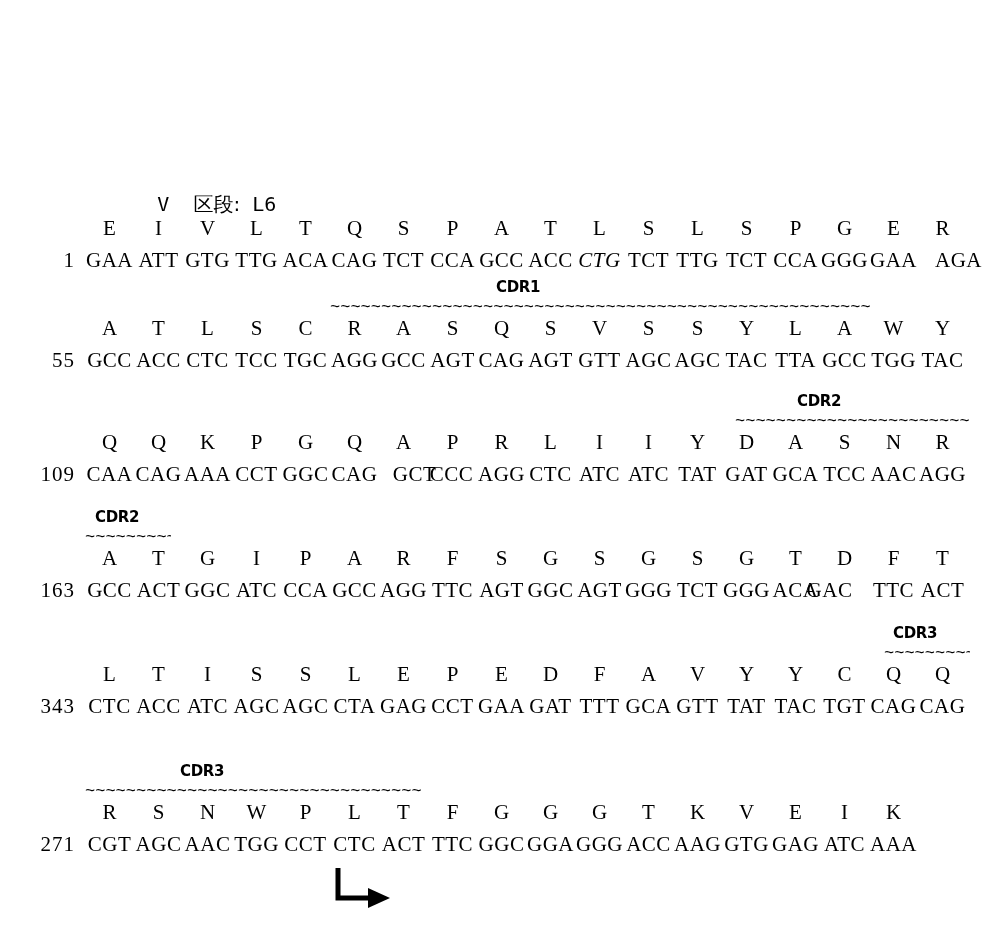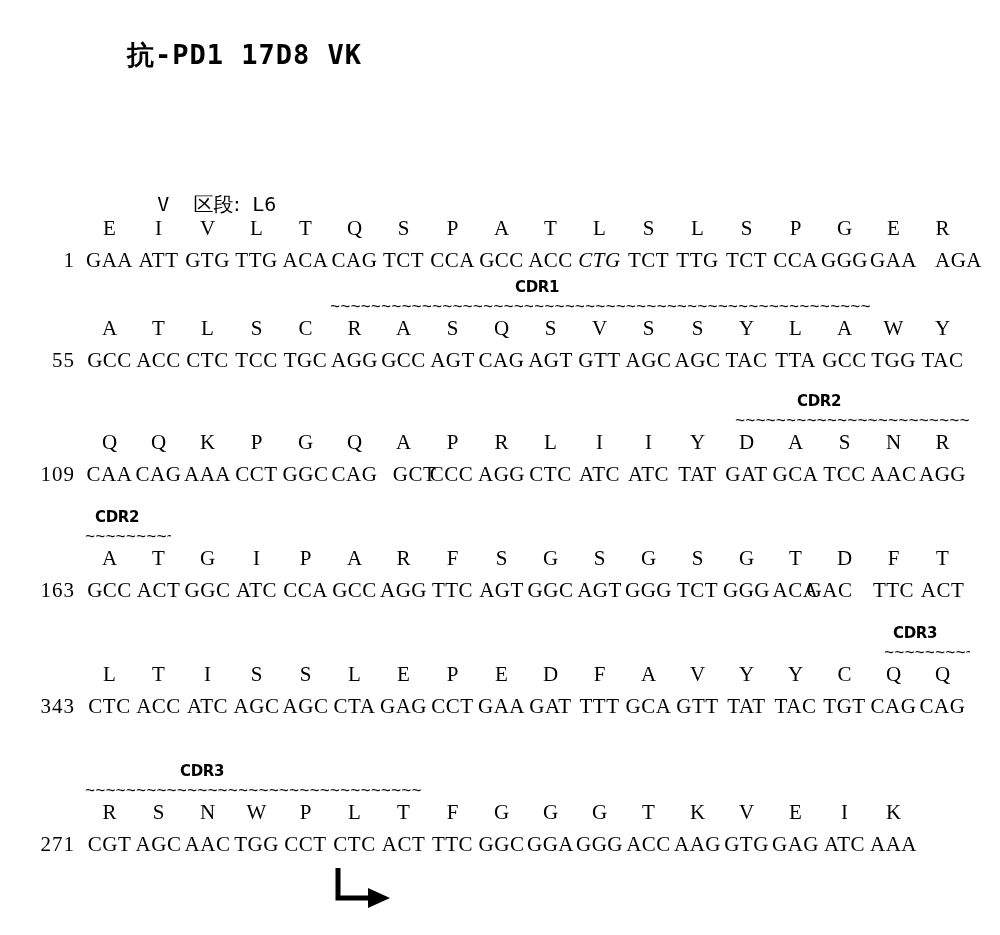--- a/index.html
+++ b/index.html
@@ -134,23 +134,20 @@
     top: 866px;
     width: 70px;
     height: 42px;
   }
 </style>
 </head>
 <body>
 
 <div class="page">
 
-  <div class="doc-title">
-    <span class="cjk">抗</span><span>-PD1 17D8 VK</span>
-  </div>
 
   <div class="segment-block">
     <div class="segment-line">
       <span>V</span><span>&nbsp;&nbsp;</span><span class="cjk">区段:</span><span>&nbsp;</span><span>L6</span>
     </div>
   </div>
 
   <div id="seq-container">
       <div class="seq-block" style="top: 196px;">
         <div class="cdr-label-row"></div>
@@ -191,21 +188,21 @@
           <div class="cell nt" style="left: 673px;">TTG</div>
           <div class="cell nt" style="left: 722px;">TCT</div>
           <div class="cell nt" style="left: 771px;">CCA</div>
           <div class="cell nt" style="left: 820px;">GGG</div>
           <div class="cell nt" style="left: 869px;">GAA</div>
           <div class="cell nt" style="left: 934px;">AGA</div>
         </div>
       </div>
       <div class="seq-block" style="top: 278px;">
         <div class="cdr-label-row">
-          <div class="cdr-label" style="left: 515px; text-align: right;">CDR1</div>
+          <div class="cdr-label" style="left: 496px; text-align: right;">CDR1</div>
         </div>
         <div class="cdr-tilde-row">
           <div class="cdr-tilde" style="left: 330px; width: 540px;">~~~~~~~~~~~~~~~~~~~~~~~~~~~~~~~~~~~~~~~~~~~~~~~~~~~~~~~~~~~~~~~~~~~~</div>
         </div>
         <div class="aa-row">
           <div class="cell aa" style="left: 85px;">A</div>
           <div class="cell aa" style="left: 134px;">T</div>
           <div class="cell aa" style="left: 183px;">L</div>
           <div class="cell aa" style="left: 232px;">S</div>
           <div class="cell aa" style="left: 281px;">C</div>

